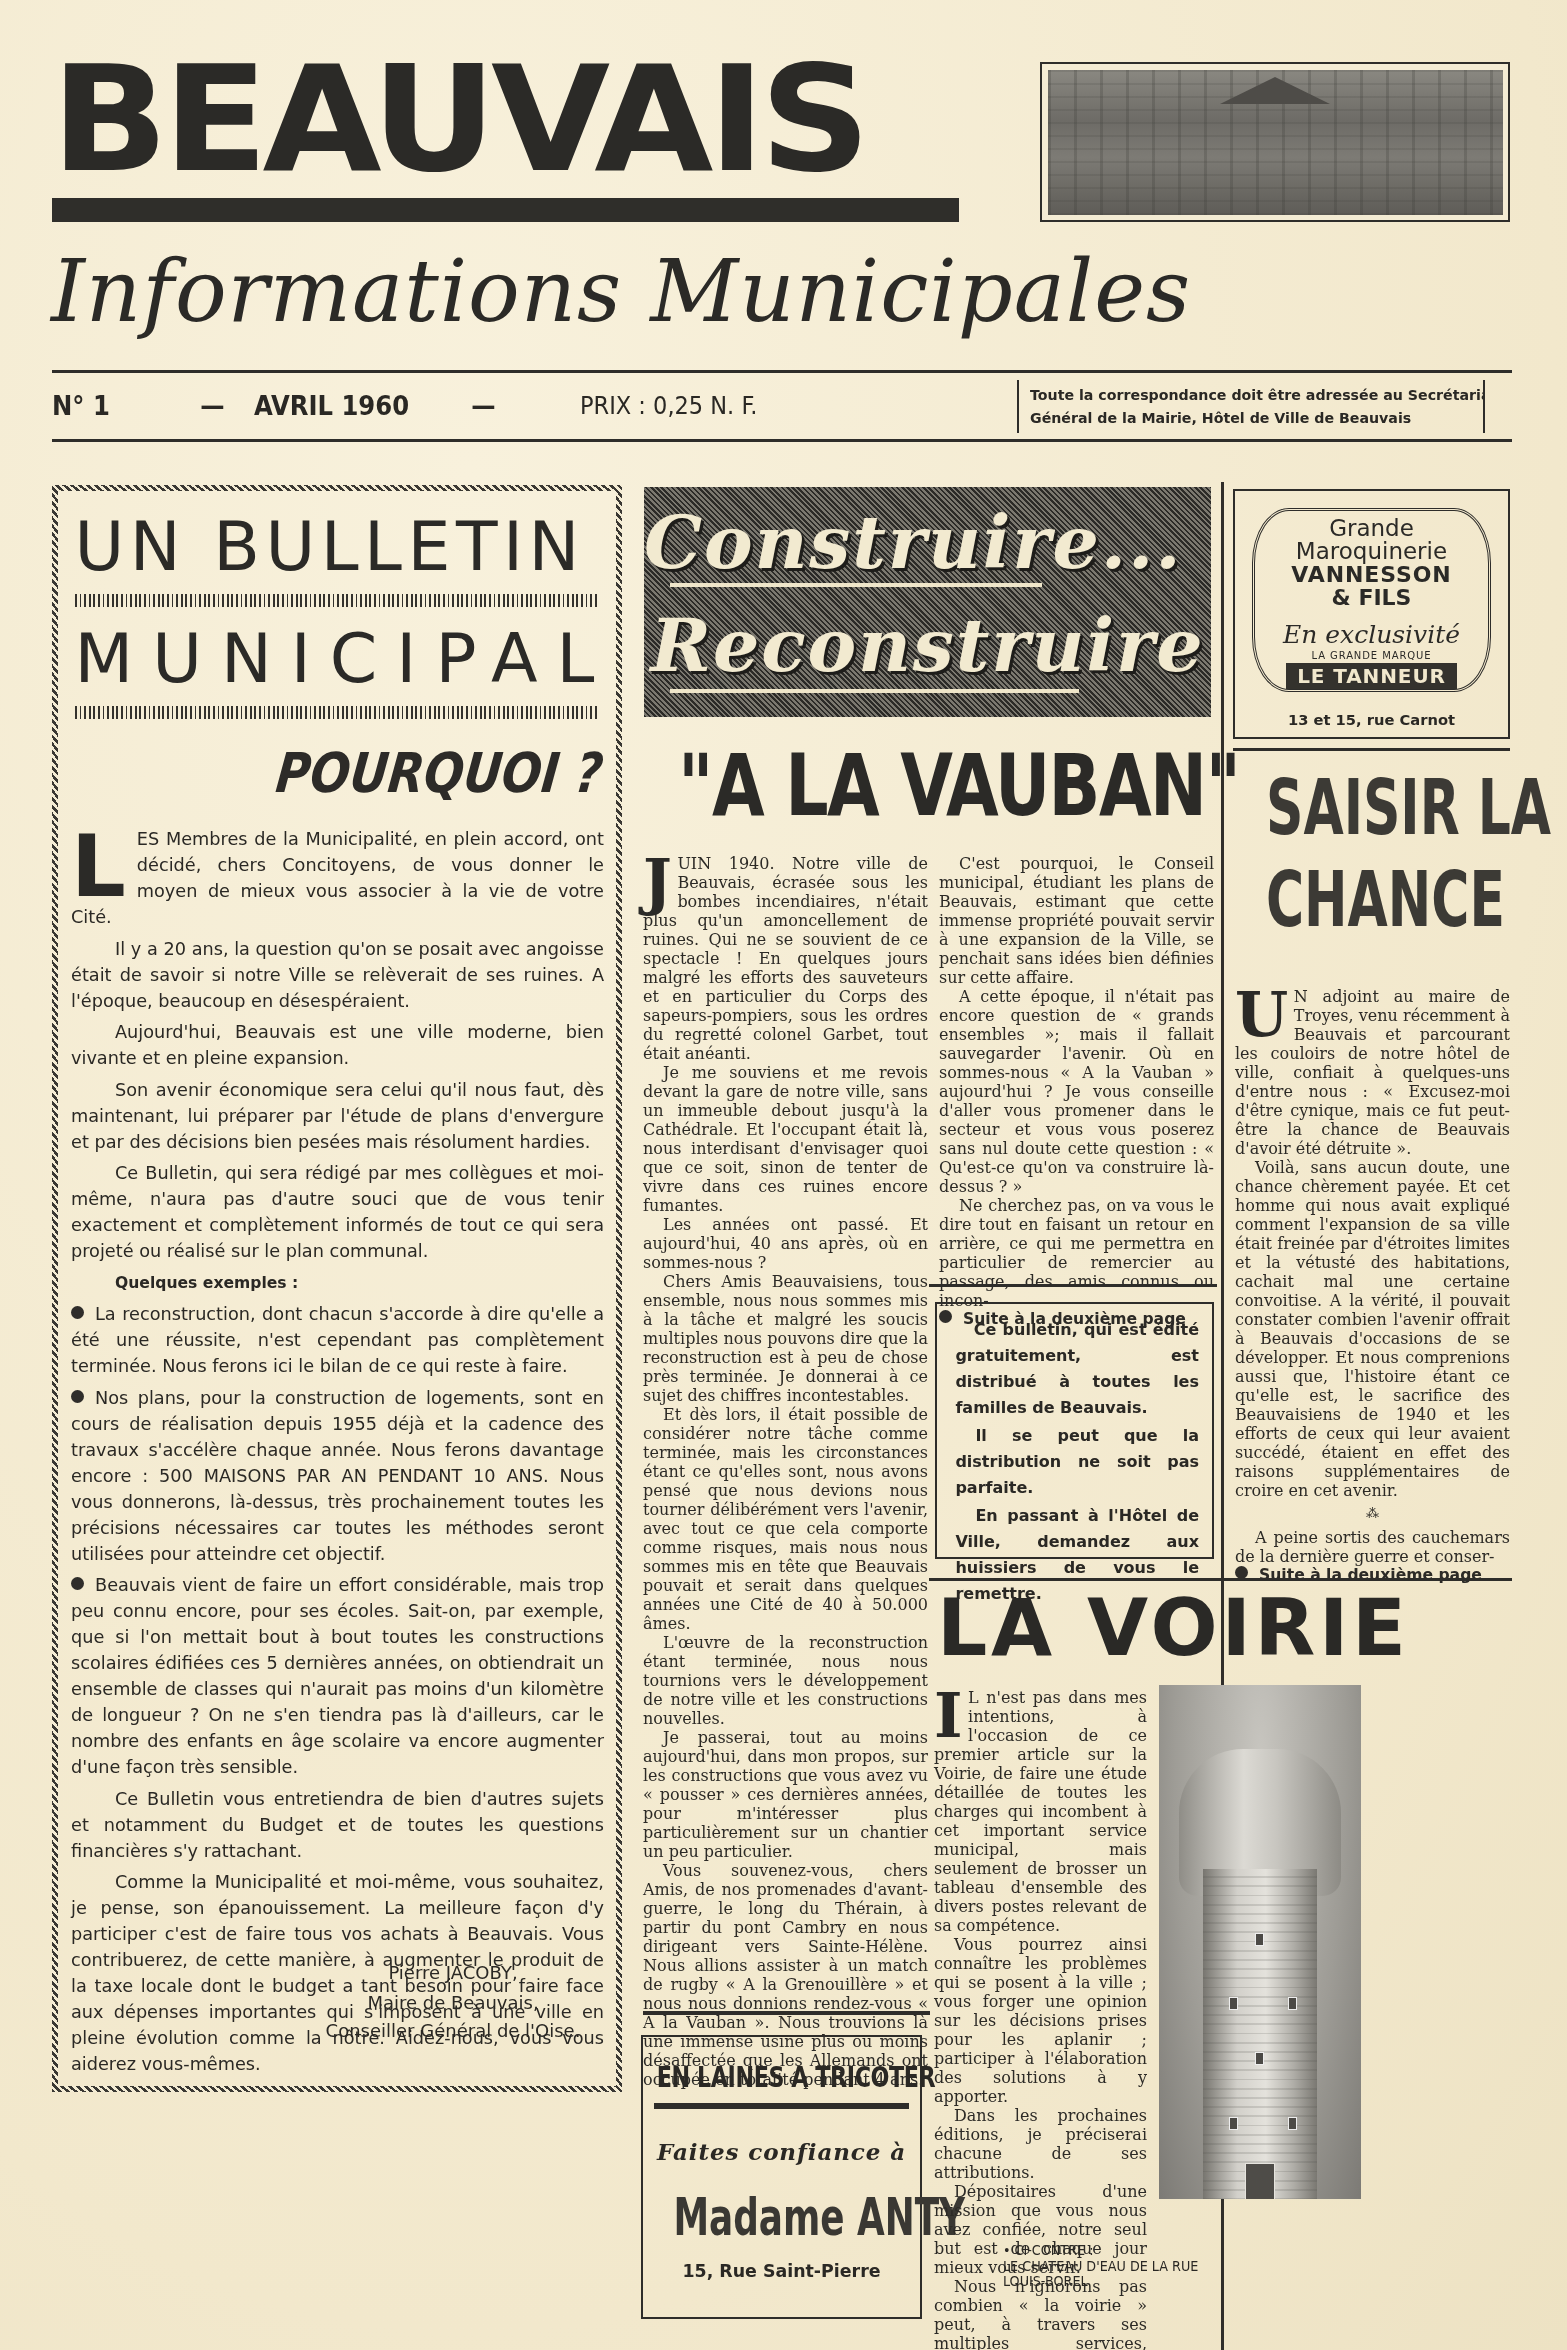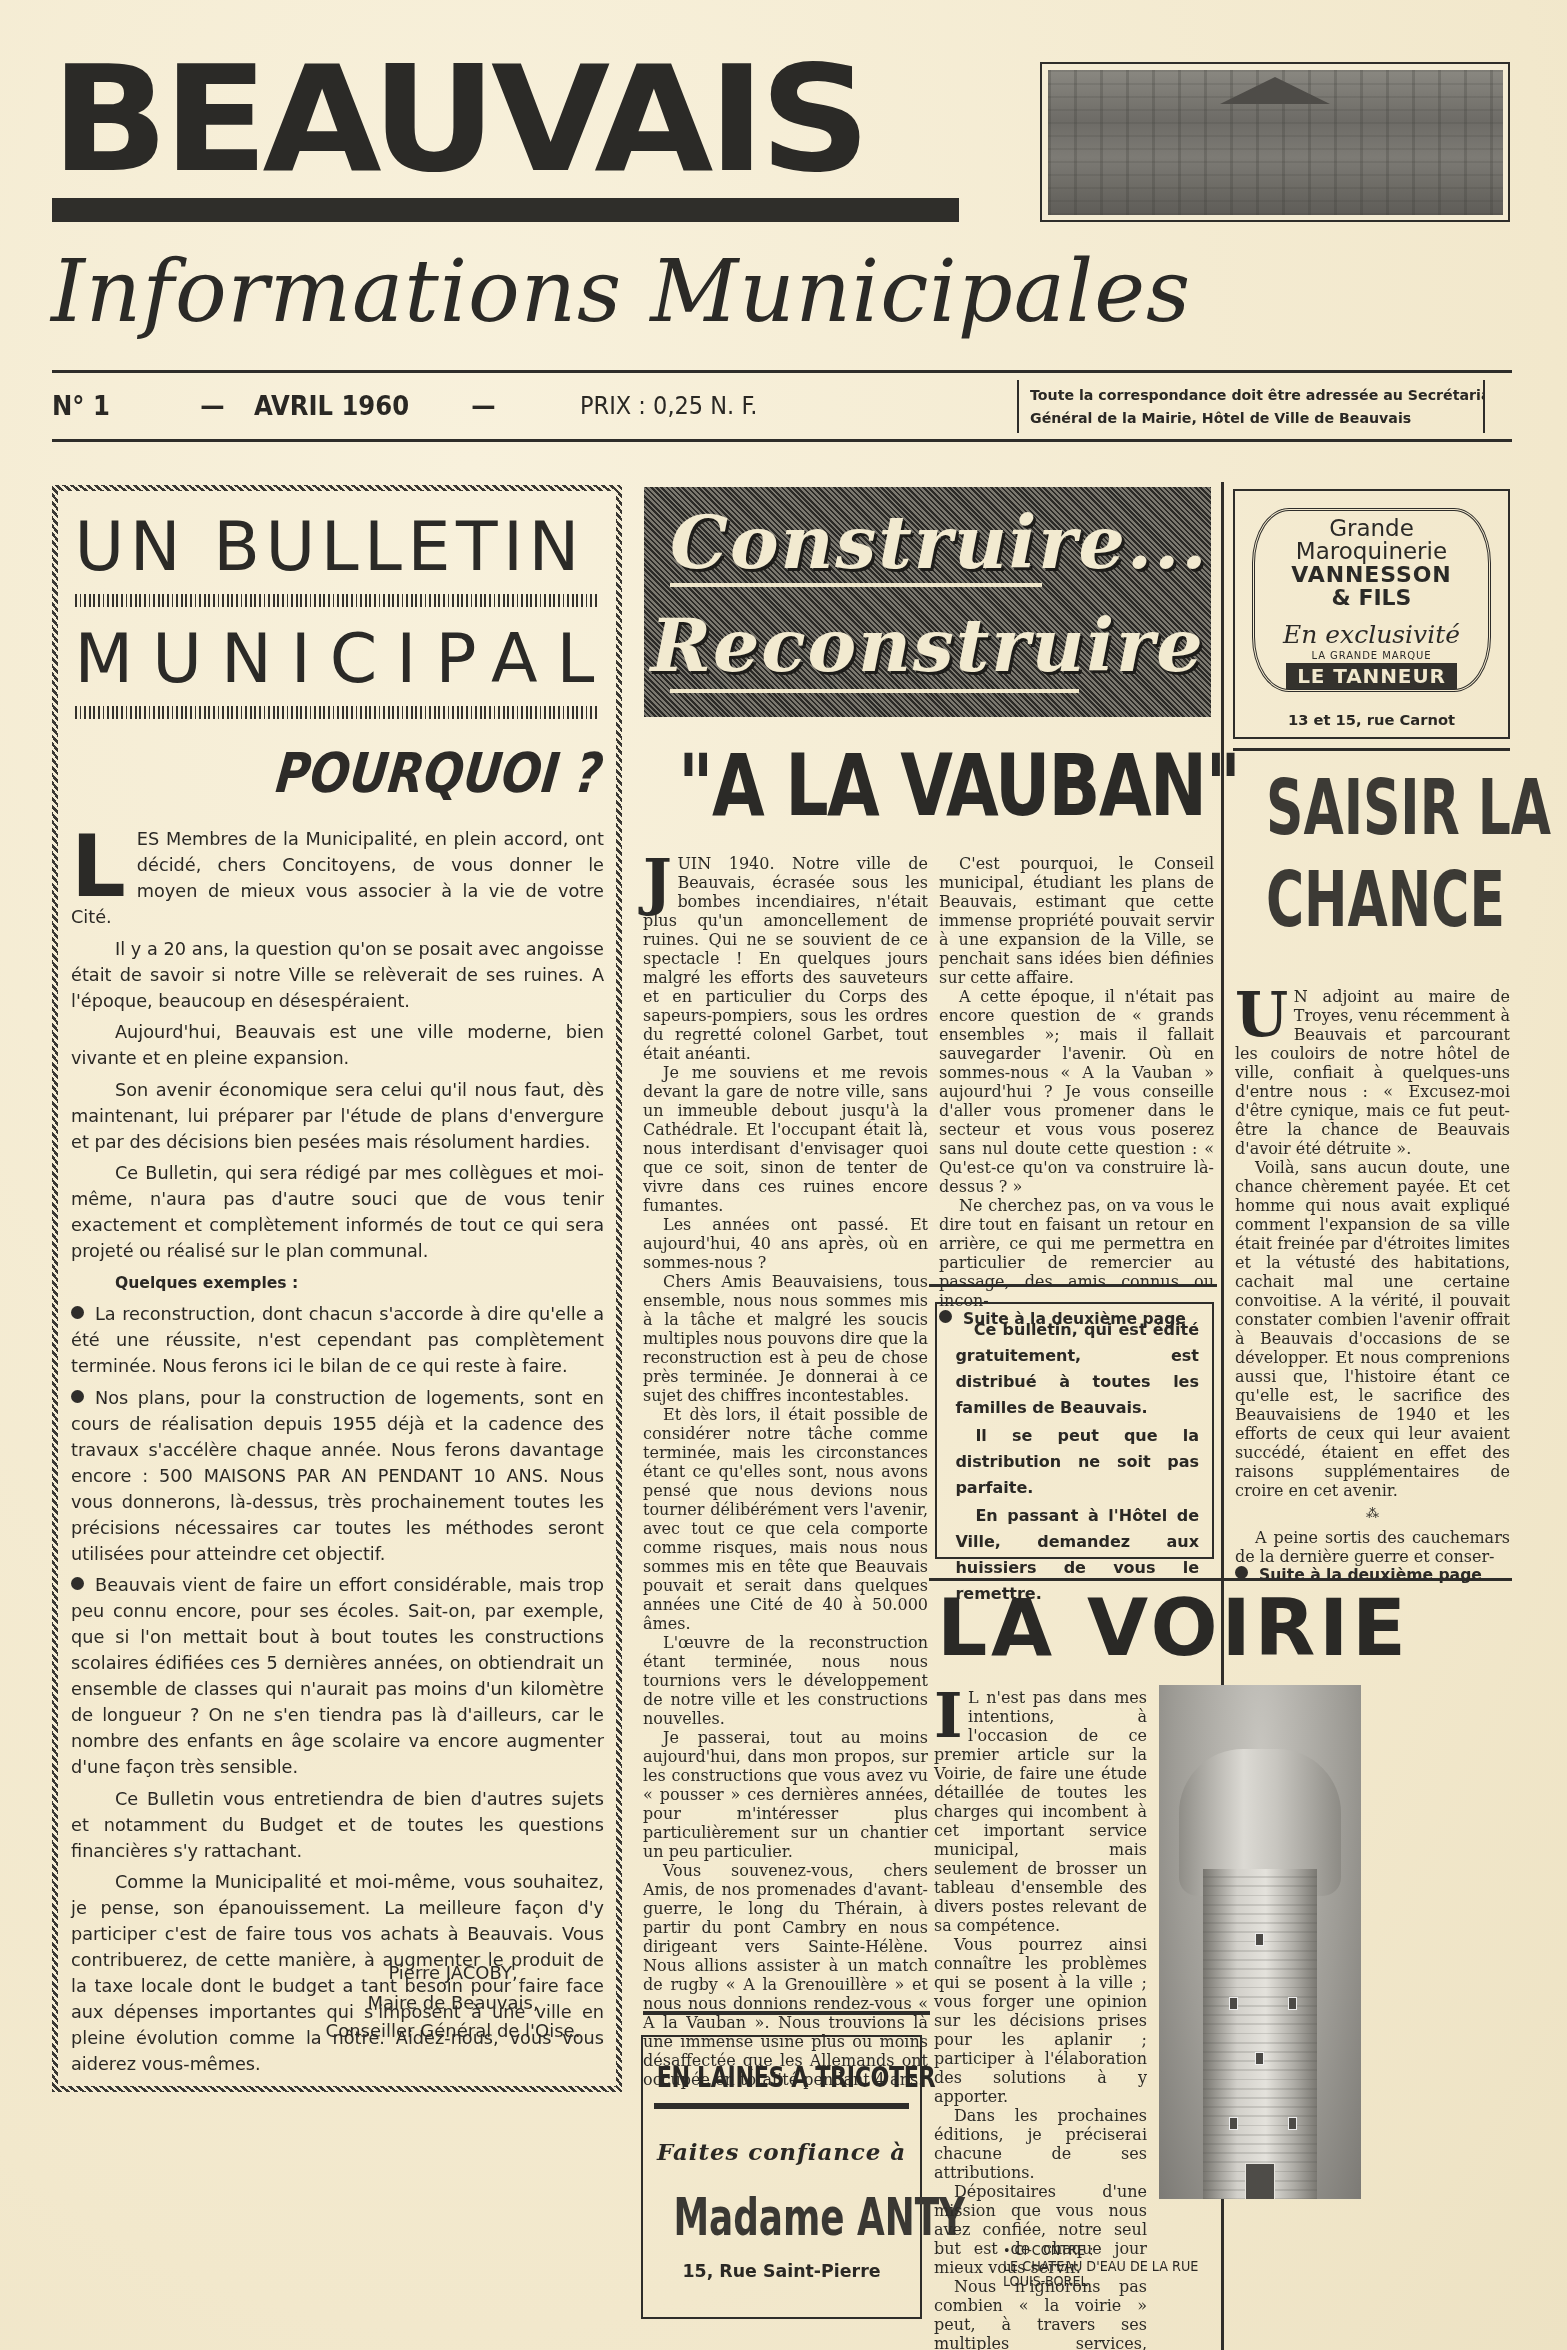--- a/index.html
+++ b/index.html
@@ -115,21 +115,21 @@
       repeating-linear-gradient(45deg,#2b2a27 0 1.8px,#7b786f 1.8px 3.7px),
       #3a3833;
     overflow:hidden;
   }
   .banner-script {
     position:absolute; left:0; width:100%; text-align:center;
     font-family:"DejaVu Serif", serif; font-style:italic; font-weight:bold;
     font-size:73px; color:#f2ead0; letter-spacing:1.8px;
     text-shadow: 2.8px 2.8px 0 #1e1d1a;
   }
-  #banner-line-1 { top:9.2px; line-height:92px; text-align:left; padding-left:26px; }
+  #banner-line-1 { top:9.2px; line-height:92px; text-align:left; }
   #banner-line-2 { top:112px; line-height:92px; }
   .banner-rule { position:absolute; height:3.7px; background:#efe6ca; }
   #banner-rule-1 { left:26px; width:372px; top:96px; }
   #banner-rule-2 { left:26px; width:409px; top:202px; }
 
   #vauban-title {
     left:644px; top:735px; width:567px; height:101px;
     font-family:"DejaVu Sans Condensed","DejaVu Sans", sans-serif; font-weight:bold;
     font-size:86px; line-height:101px; text-align:center; color:#2b2a27; letter-spacing:-1.8px;
     transform:scaleX(0.88); transform-origin:center;

